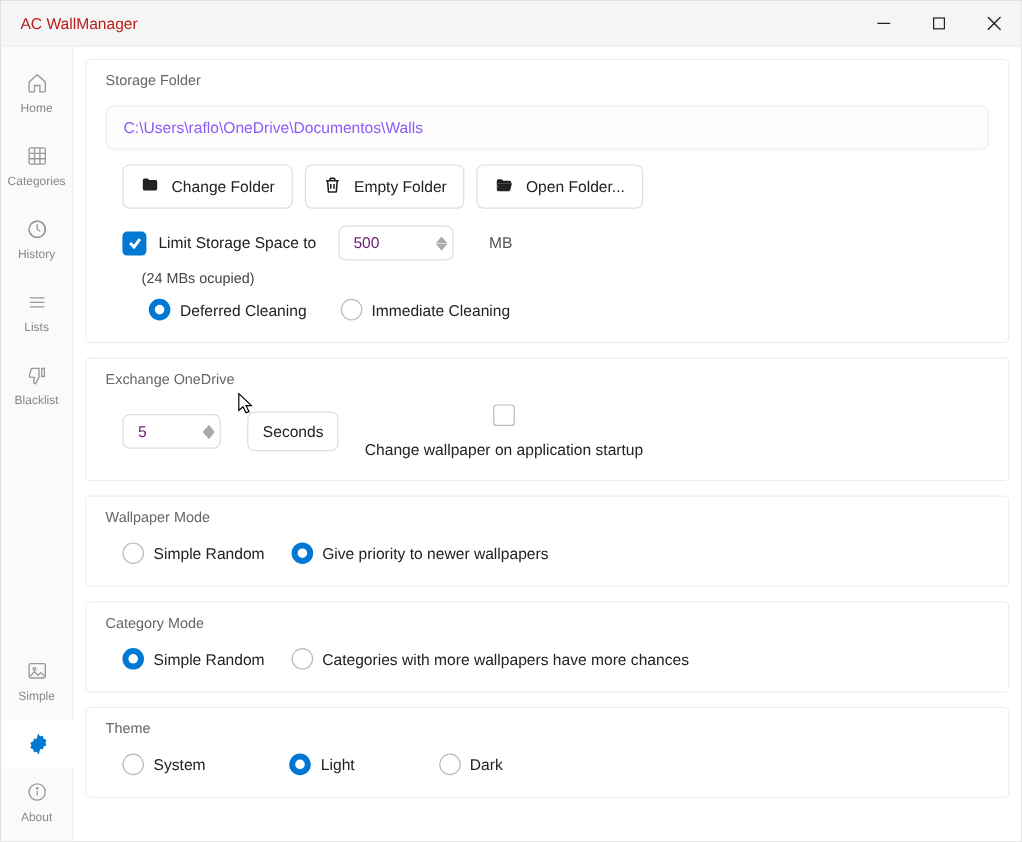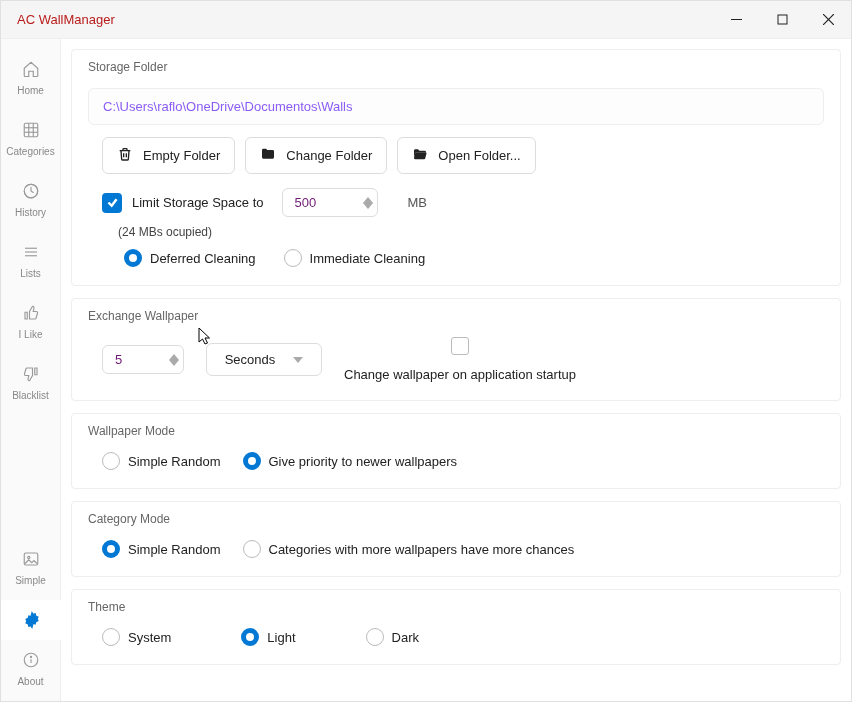--- a/index.html
+++ b/index.html
@@ -113,28 +113,20 @@
               <line x1="4" y1="7" x2="20" y2="7"></line>
               <line x1="4" y1="12" x2="20" y2="12"></line>
               <line x1="4" y1="17" x2="20" y2="17"></line>
             </svg>
           </span>
         <span class="side-label">Lists</span>
       </div>
       <div class="side-item">
         <span class="side-icon">
             <svg viewBox="0 0 24 24">
-              <path d="M7 11v9H4v-9h3zm3 9V10l4-7c1 0 2 1 2 2l-1 5h4c1 0 2 1 1.7 2l-2 7c-.2.6-.8 1-1.4 1H10z"></path>
-            </svg>
-          </span>
-        <span class="side-label">I Like</span>
-      </div>
-      <div class="side-item">
-        <span class="side-icon">
-            <svg viewBox="0 0 24 24">
               <path d="M17 13V4h3v9h-3zm-3-9v10l-4 7c-1 0-2-1-2-2l1-5H5c-1 0-2-1-1.7-2l2-7C5.5 4.4 6.1 4 6.7 4H14z"></path>
             </svg>
           </span>
         <span class="side-label">Blacklist</span>
       </div>
       <div class="side-spacer"></div>
       <div class="side-item">
         <span class="side-icon">
             <svg viewBox="0 0 24 24">
               <rect x="3" y="4" width="18" height="16" rx="2"></rect>
@@ -163,31 +155,31 @@
         <span class="side-label">About</span>
       </div>
     </div>
 
     <div class="content content-wrap">
 
       <div class="section">
         <div class="section-title">Storage Folder</div>
         <input class="path-input" readonly="" value="C:\Users\raflo\OneDrive\Documentos\Walls" style="">
         <div class="row indent">
+          <button class="btn">
+            <span><svg viewBox="0 0 24 24" fill="#222">
+                  <path d="M3 6a2 2 0 0 1 2-2h4l2 2h8a2 2 0 0 1 2 2v9a2 2 0 0 1-2 2H5a2 2 0 0 1-2-2z"></path>
+                </svg></span>
+            <span>Change Folder</span>
+          </button>
           <button class="btn">
             <span><svg viewBox="0 0 24 24" fill="none" stroke="#222" stroke-width="2">
                   <path d="M4 7h16M9 7V5a1 1 0 0 1 1-1h4a1 1 0 0 1 1 1v2M6 7l1 13a1 1 0 0 0 1 1h8a1 1 0 0 0 1-1l1-13M10 11v6M14 11v6"></path>
                 </svg></span>
             <span>Empty Folder</span>
-          </button>
-          <button class="btn">
-            <span><svg viewBox="0 0 24 24" fill="#222">
-                  <path d="M3 6a2 2 0 0 1 2-2h4l2 2h8a2 2 0 0 1 2 2v9a2 2 0 0 1-2 2H5a2 2 0 0 1-2-2z"></path>
-                </svg></span>
-            <span>Change Folder</span>
           </button>
           <button class="btn">
             <span><svg viewBox="0 0 24 24" fill="#222">
                   <path d="M3 7a2 2 0 0 1 2-2h4l2 2h8a2 2 0 0 1 2 2v1H5l-2 8z"></path>
                   <path d="M3 18l2-8h17l-2 8a2 2 0 0 1-2 2H5a2 2 0 0 1-2-2z" fill="#222"></path>
                 </svg></span>
             <span>Open Folder...</span>
           </button>
         </div>
         <div class="row indent mt8" style="margin-top:14px;">
@@ -217,34 +209,34 @@
             <span class="radio-label">Deferred Cleaning</span>
           </label>
           <label class="radio">
             <span class="radio-circle"></span>
             <span class="radio-label">Immediate Cleaning</span>
           </label>
         </div>
       </div>
 
       <div class="section">
-        <div class="section-title">Exchange Wallpaper</div>
+        <div class="section-title">Exchange OneDrive</div>
         <div class="row gap-lg indent">
           <span class="spinner" style="width:82px; justify-content:space-between;">
             <span class="val">5</span>
             <span class="arrows">
               <svg viewBox="0 0 10 6">
                   <polygon points="5,0 10,6 0,6"></polygon>
                 </svg>
               <svg viewBox="0 0 10 6">
                   <polygon points="0,0 10,0 5,6"></polygon>
                 </svg>
             </span>
           </span>
-          <span class="select" style="width:116px; justify-content:center;">
+          <span class="select" style="width:76px; justify-content:flex-start;">
             <span class="val">Seconds</span>
             <svg viewBox="0 0 10 6">
                 <polygon points="0,0 10,0 5,6"></polygon>
               </svg>
           </span>
           <label class="radio" style="gap:12px;flex-direction:column;">
             <span class="check-empty"></span>
             <span class="plain-label">Change wallpaper on application startup</span>
           </label>
         </div>

